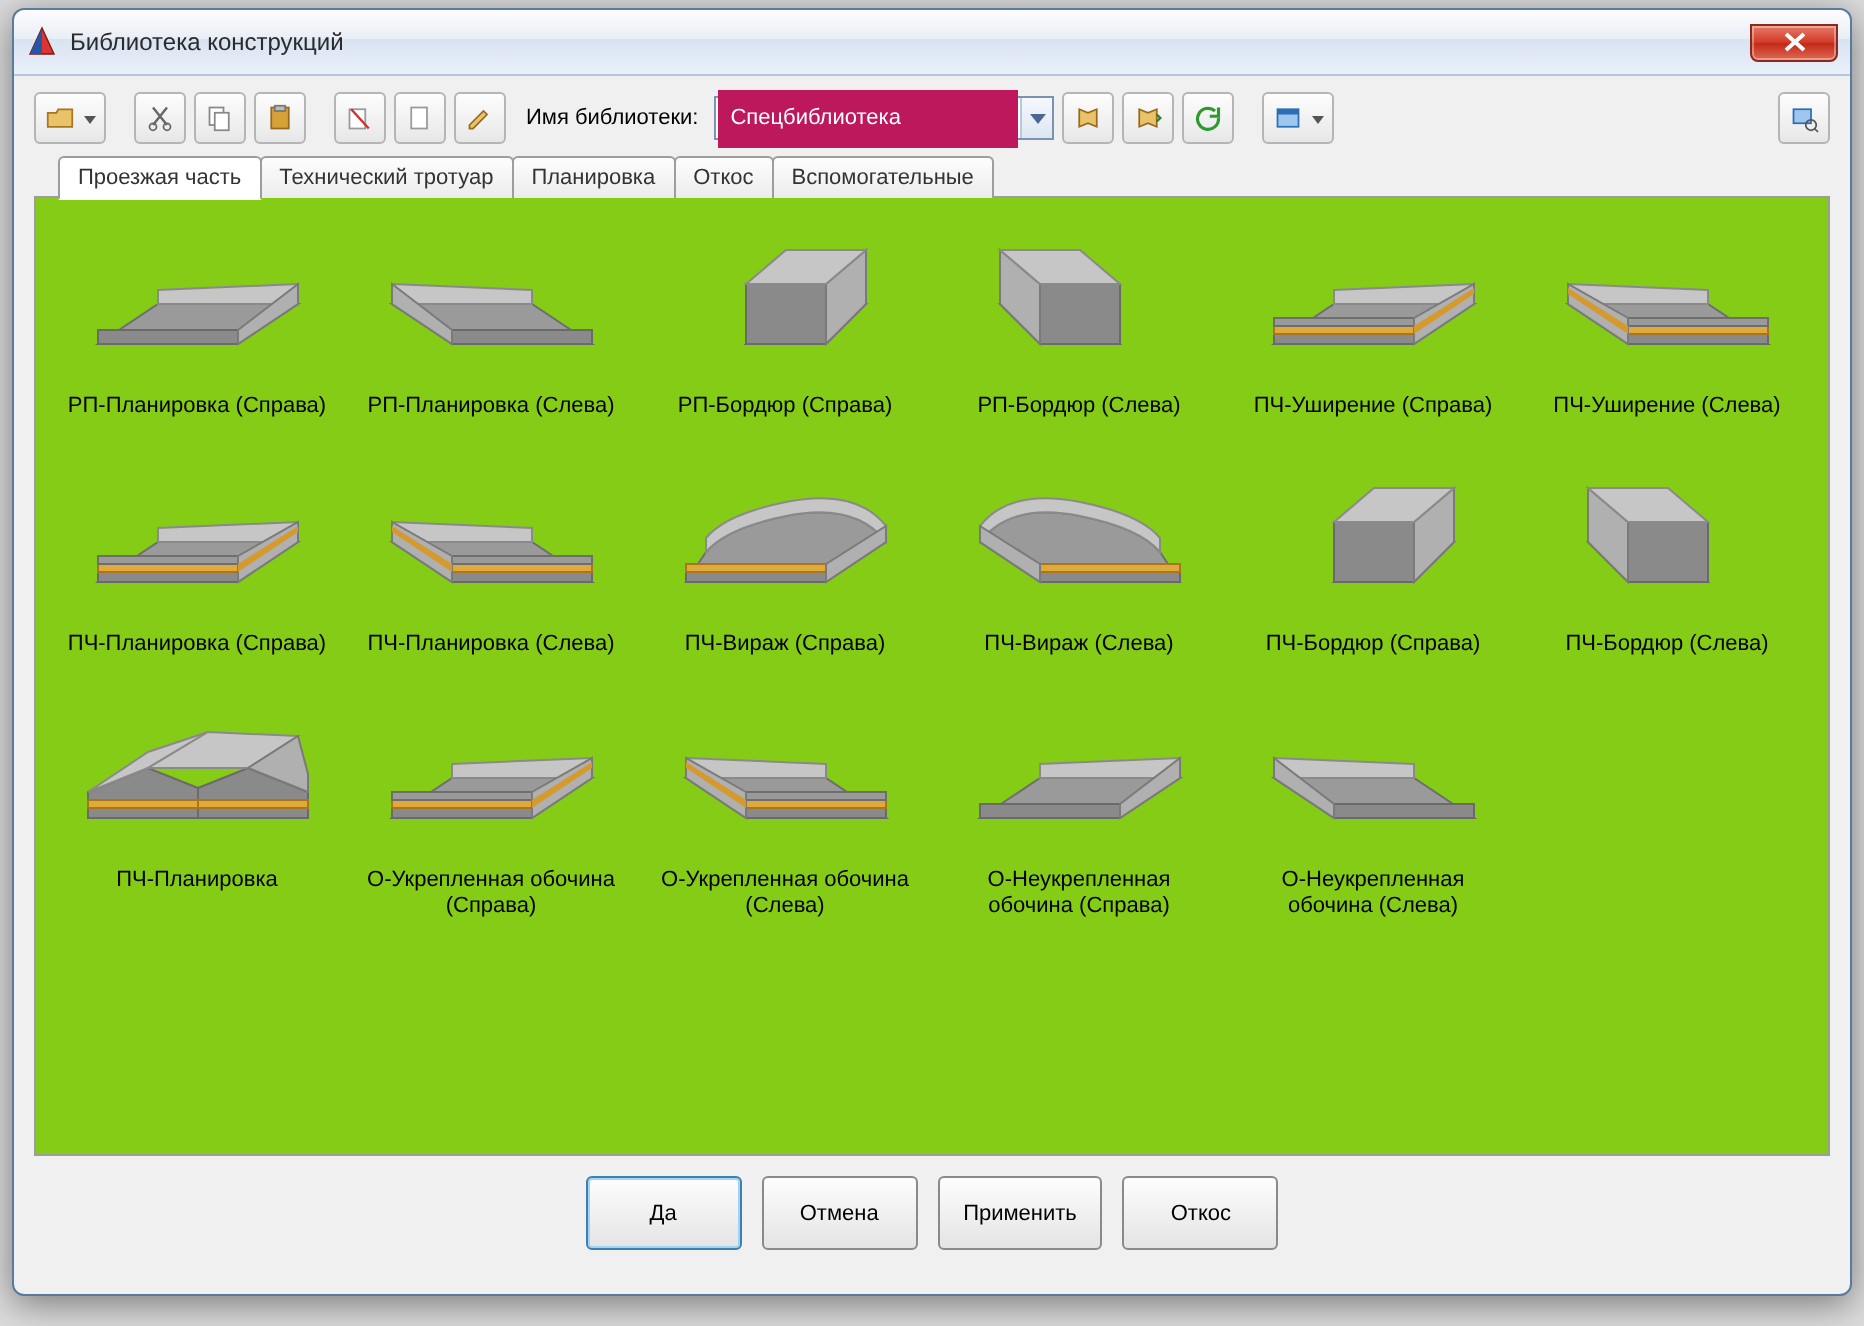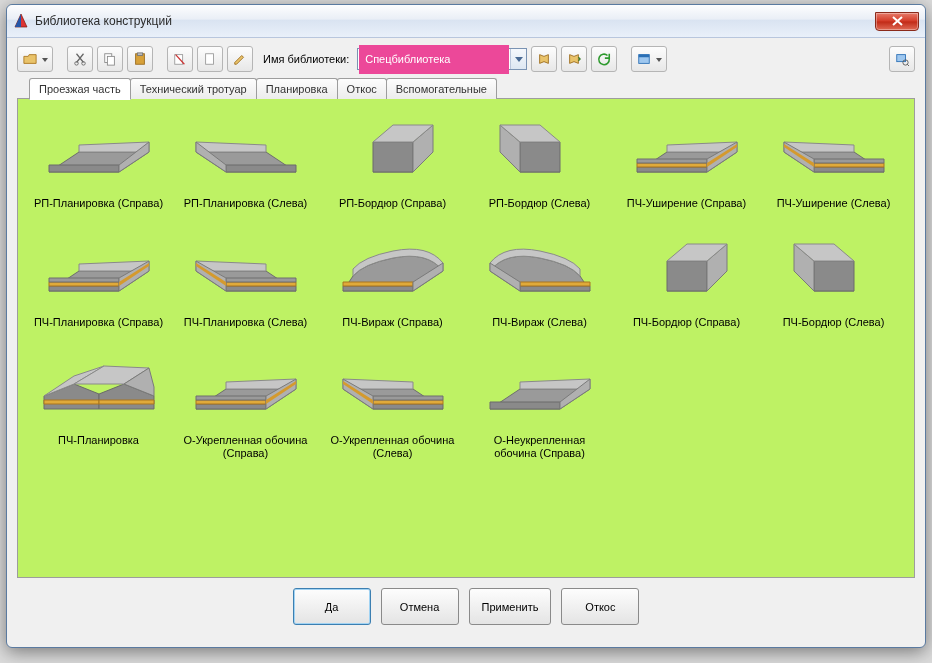--- a/index.html
+++ b/index.html
@@ -76,21 +76,21 @@
   .tlabel { margin:0 4px 0 6px; color:#000; }
   .combo {
     height:22px;
     width:170px;
     border:1px solid #7a93b3;
     background:#fff;
     display:flex;align-items:center;
     position:relative;
     font-size:11px;
   }
-  .combo .val { flex:1; padding:0 6px; background:#ec4899; color:#fff; height:29px; margin:1px; display:flex;align-items:center;text-align:center; }
+  .combo .val { flex:1; padding:0 6px; background:#be185d; color:#fff; height:29px; margin:1px; display:flex;align-items:center;text-align:center; }
   .combo .arrow {
     width:16px;height:100%;display:flex;align-items:center;justify-content:center;
     border-left:1px solid #b9c6db;
     background:linear-gradient(#f5f8fc,#dde7f2);
   }
   .combo .arrow:after{content:"";border-left:4px solid transparent;border-right:4px solid transparent;border-top:5px solid #4a6a94;}
   .spacer { flex:1; }
   .tabs {
     display:flex;
     gap:0;
@@ -110,21 +110,21 @@
     position:relative;
   }
   .tab.active {
     background:#fff;
     z-index:3;
     border-bottom:1px solid #fff;
     margin-bottom:-1px;
   }
   .pane {
     border:1px solid #9d9d9d;
-    background:#bef264;
+    background:#84cc16;
     padding:14px 12px 20px 12px;
     min-height:480px;
     position:relative;
     z-index:1;
   }
   .grid {
     display:grid;
     grid-template-columns: repeat(6, 1fr);
     gap:22px 10px;
   }
@@ -514,20 +514,33 @@
                 <g transform="">
       <polygon points="10,55 80,55 110,35 40,35" fill="#9a9a9a" stroke="#6e6e6e"></polygon>
       <polygon points="40,35 110,35 110,25 40,28" fill="#c6c6c6" stroke="#8a8a8a"></polygon>
       <polygon points="10,55 80,55 80,48 10,48" fill="#8a8a8a" stroke="#6a6a6a"></polygon>
       <polygon points="80,55 110,35 110,25 80,48" fill="#b0b0b0" stroke="#7a7a7a"></polygon>
                 </g>
               </svg>
             </div>
             <div class="cap">О-Неукрепленная обочина (Справа)</div>
           </div>
+          <div class="cell">
+            <div class="thumb">
+              <svg width="120" height="70" viewBox="0 0 120 70">
+                <g transform="scale(-1,1) translate(-120,0)">
+      <polygon points="10,55 80,55 110,35 40,35" fill="#9a9a9a" stroke="#6e6e6e"></polygon>
+      <polygon points="40,35 110,35 110,25 40,28" fill="#c6c6c6" stroke="#8a8a8a"></polygon>
+      <polygon points="10,55 80,55 80,48 10,48" fill="#8a8a8a" stroke="#6a6a6a"></polygon>
+      <polygon points="80,55 110,35 110,25 80,48" fill="#b0b0b0" stroke="#7a7a7a"></polygon>
+                </g>
+              </svg>
+            </div>
+            <div class="cap">О-Неукрепленная обочина (Слева)</div>
+          </div>
         </div>
     </div>
 
     <div class="footer">
       <div class="btn default">Да</div>
       <div class="btn">Отмена</div>
       <div class="btn">Применить</div>
       <div class="btn">Откос</div>
     </div>
 

